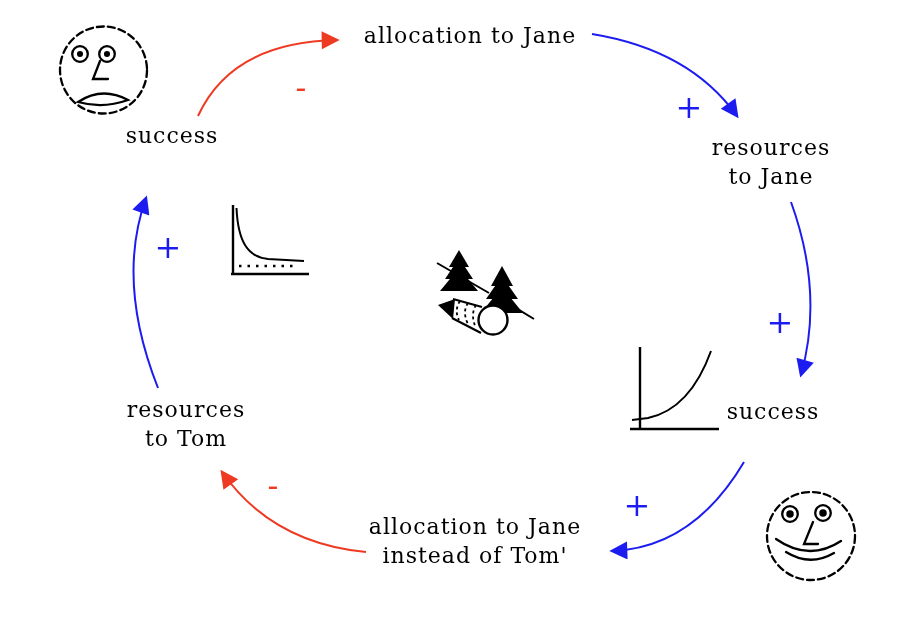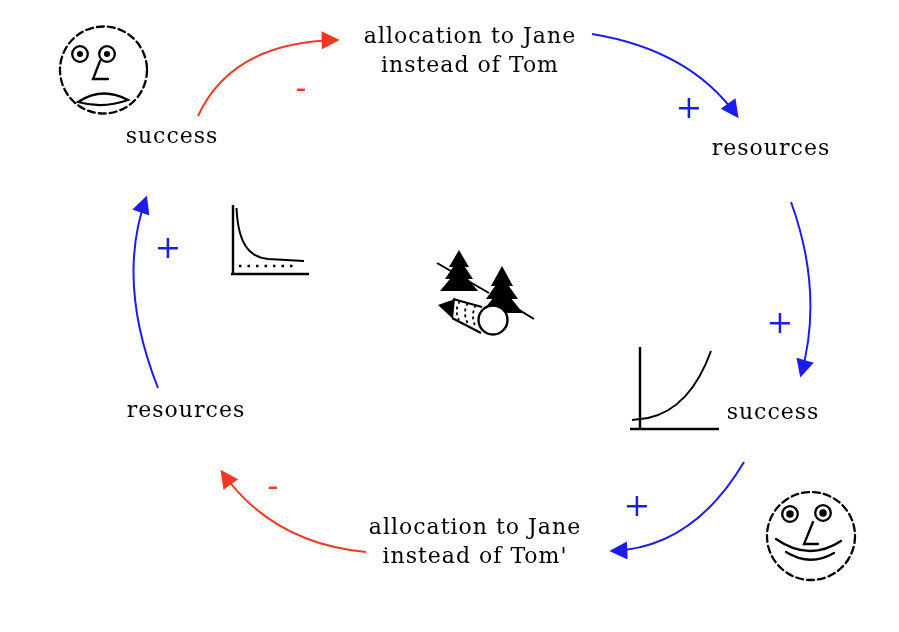--- a/index.html
+++ b/index.html
@@ -103,38 +103,39 @@
         <path d="M438 305 L455 299 L453 319 Z"></path>
       </g>
       <path d="M453 299 L482 307 M452 318 L481 333" fill="none" stroke-width="2.2"></path>
       <path d="M460 301 Q454 310 459 320 M468 303 Q462 312 468 324 M476 305 Q470 315 476 328" fill="none" stroke-width="1.8" stroke-dasharray="3 3"></path>
       <circle cx="493" cy="320" r="14.5" fill="#ffffff" stroke-width="2.4"></circle>
     </g>
   </svg>
 
   <div class="node" style="left:340px; top:21px; width:260px;">
     <div>allocation to Jane</div>
-    <div>instead of Tom</div>
   </div>
 
   <div class="node" style="left:691px; top:133px; width:160px;">
     <div>resources</div>
+    <div>to Jane</div>
   </div>
 
   <div class="node" style="left:693px; top:397px; width:160px;">
     <div>success</div>
   </div>
 
   <div class="node" style="left:345px; top:512px; width:260px;">
     <div>allocation to Jane</div>
     <div>instead of Tom'</div>
   </div>
 
   <div class="node" style="left:106px; top:395px; width:160px;">
     <div>resources</div>
+    <div>to Tom</div>
   </div>
 
   <div class="node" style="left:92px; top:121px; width:160px;">
     <div>success</div>
   </div>
 
   <div class="sign sign-neg" style="left:281px; top:67px;">-</div>
 
   <div class="sign sign-pos" style="left:669px; top:87px;">+</div>
 

